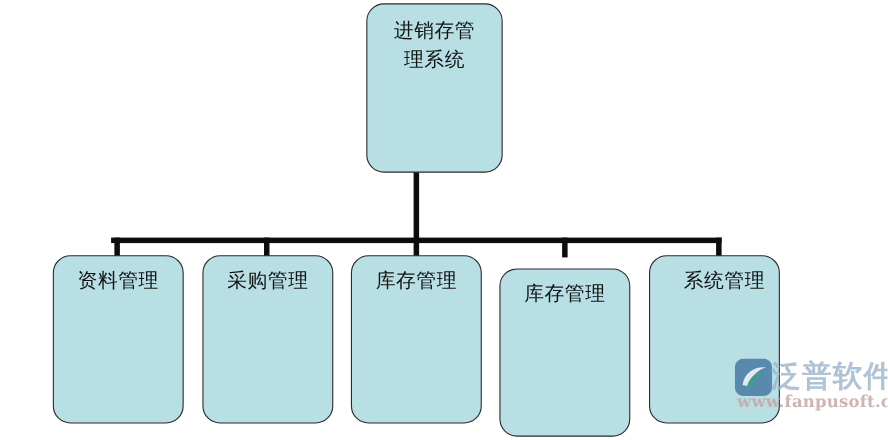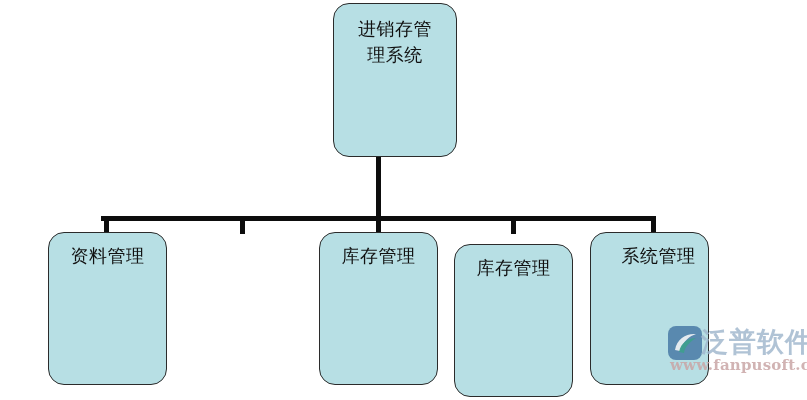--- a/index.html
+++ b/index.html
@@ -126,20 +126,23 @@
 
   <div class="node" id="node-root">
     <span class="node-label">进销存管
 理系统</span>
   </div>
 
   <div class="node node-child" id="node-child-0">
     <span class="node-label">资料管理</span>
   </div>
 
+  <div class="node node-child" id="node-child-1">
+    <span class="node-label">采购管理</span>
+  </div>
 
   <div class="node node-child" id="node-child-2">
     <span class="node-label">库存管理</span>
   </div>
 
   <div class="node node-child" id="node-child-3">
     <span class="node-label">库存管理</span>
   </div>
 
   <div class="node node-child" id="node-child-4">

